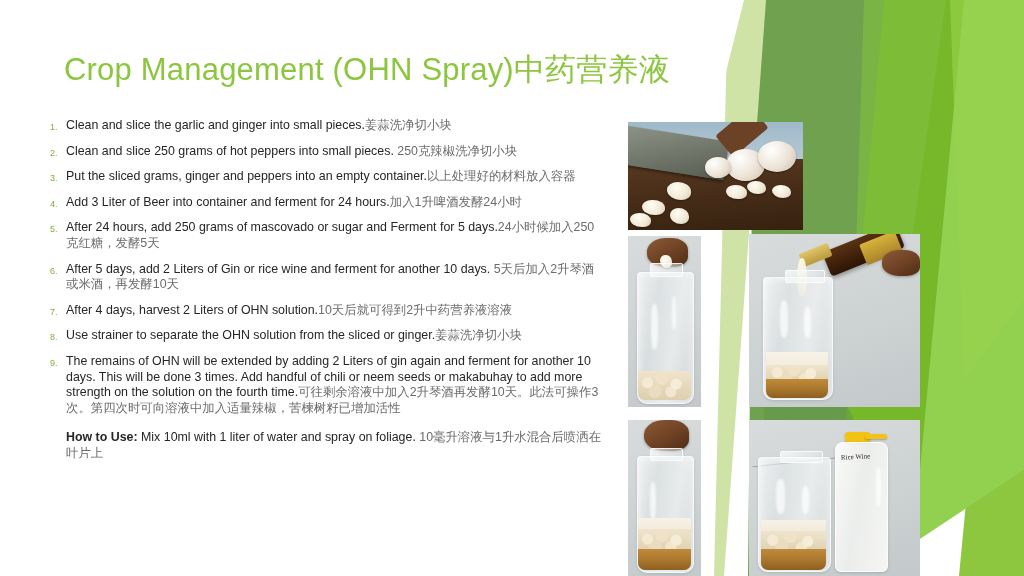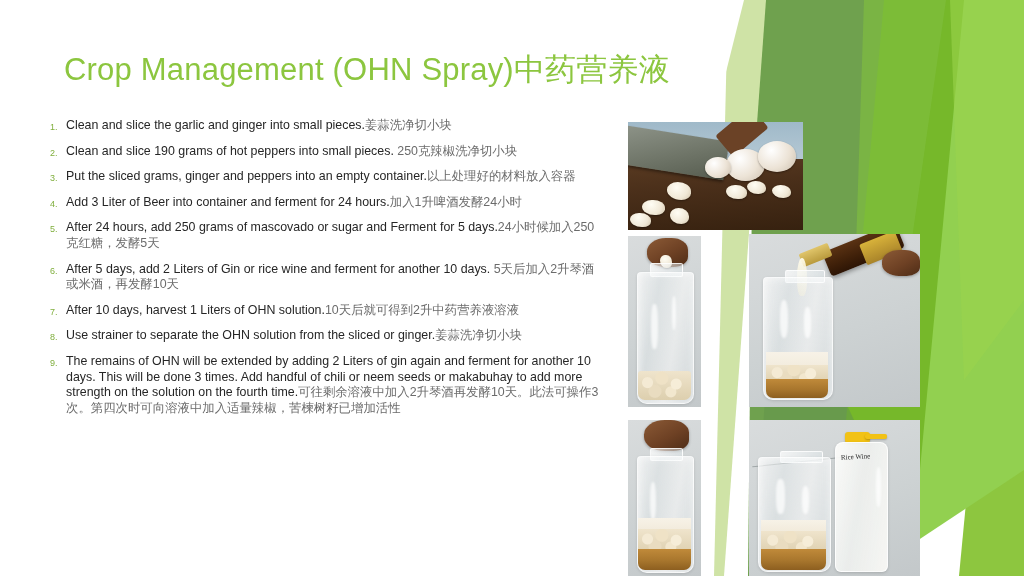--- a/index.html
+++ b/index.html
@@ -151,51 +151,54 @@
 
   <div class="title">Crop Management (OHN Spray)中药营养液</div>
 
   <div class="body-col">
 
     <div class="li">
       <span class="num">1.</span><span>Clean and slice the garlic and ginger into small pieces.</span><span class="cn">姜蒜洗净切小块</span>
     </div>
 
     <div class="li">
-      <span class="num">2.</span><span>Clean and slice 190 grams of hot peppers into small pieces. </span><span class="cn">250克辣椒洗净切小块</span>
+      <span class="num">2.</span><span>Clean and slice 250 grams of hot peppers into small pieces. </span><span class="cn">250克辣椒洗净切小块</span>
     </div>
 
     <div class="li">
       <span class="num">3.</span><span>Put the sliced grams, ginger and peppers into an empty container.</span><span class="cn">以上处理好的材料放入容器</span>
     </div>
 
     <div class="li">
       <span class="num">4.</span><span>Add 3 Liter of Beer into container and ferment for 24 hours.</span><span class="cn">加入1升啤酒发酵24小时</span>
     </div>
 
     <div class="li">
       <span class="num">5.</span><span>After 24 hours, add 250 grams of mascovado or sugar and Ferment for 5 days.</span><span class="cn">24小时候加入250克红糖，发酵5天</span>
     </div>
 
     <div class="li">
       <span class="num">6.</span><span>After 5 days, add 2 Liters of Gin or rice wine and ferment for another 10 days. </span><span class="cn">5天后加入2升琴酒或米酒，再发酵10天</span>
     </div>
 
     <div class="li">
-      <span class="num">7.</span><span>After 10 days, harvest 1 Liters of OHN solution.</span><span class="cn">10天后就可得到2升中药营养液溶液</span>
+      <span class="num">7.</span><span>After 4 days, harvest 2 Liters of OHN solution.</span><span class="cn">10天后就可得到2升中药营养液溶液</span>
     </div>
 
     <div class="li">
       <span class="num">8.</span><span>Use strainer to separate the OHN solution from the sliced or ginger.</span><span class="cn">姜蒜洗净切小块</span>
     </div>
 
     <div class="li">
       <span class="num">9.</span><span>The remains of OHN will be extended by adding 2 Liters of gin again and ferment for another 10 days. This will be done 3 times.  Add handful of chili or neem seeds or makabuhay to add more strength on the solution on the fourth time.</span><span class="cn">可往剩余溶液中加入2升琴酒再发酵10天。此法可操作3次。第四次时可向溶液中加入适量辣椒，苦楝树籽已增加活性</span>
     </div>
 
+    <div class="howto">
+      <span class="lead">How to Use:</span><span> Mix 10ml with 1 liter of water and spray on foliage. </span><span class="cn">10毫升溶液与1升水混合后喷洒在叶片上</span>
+    </div>
   </div>
 
   <div class="photo" id="photo-garlic">
     <div class="ph-inner">
       <div class="wall"></div>
       <div class="board"></div>
       <div class="knife"></div>
       <div class="knife-handle" style="left:52%;top:-4%;width:26%;height:26%;"></div>
       <div class="bulb" style="left:56%;top:25%;width:22%;height:30%;"></div>
       <div class="bulb" style="left:74%;top:18%;width:22%;height:28%;"></div>

